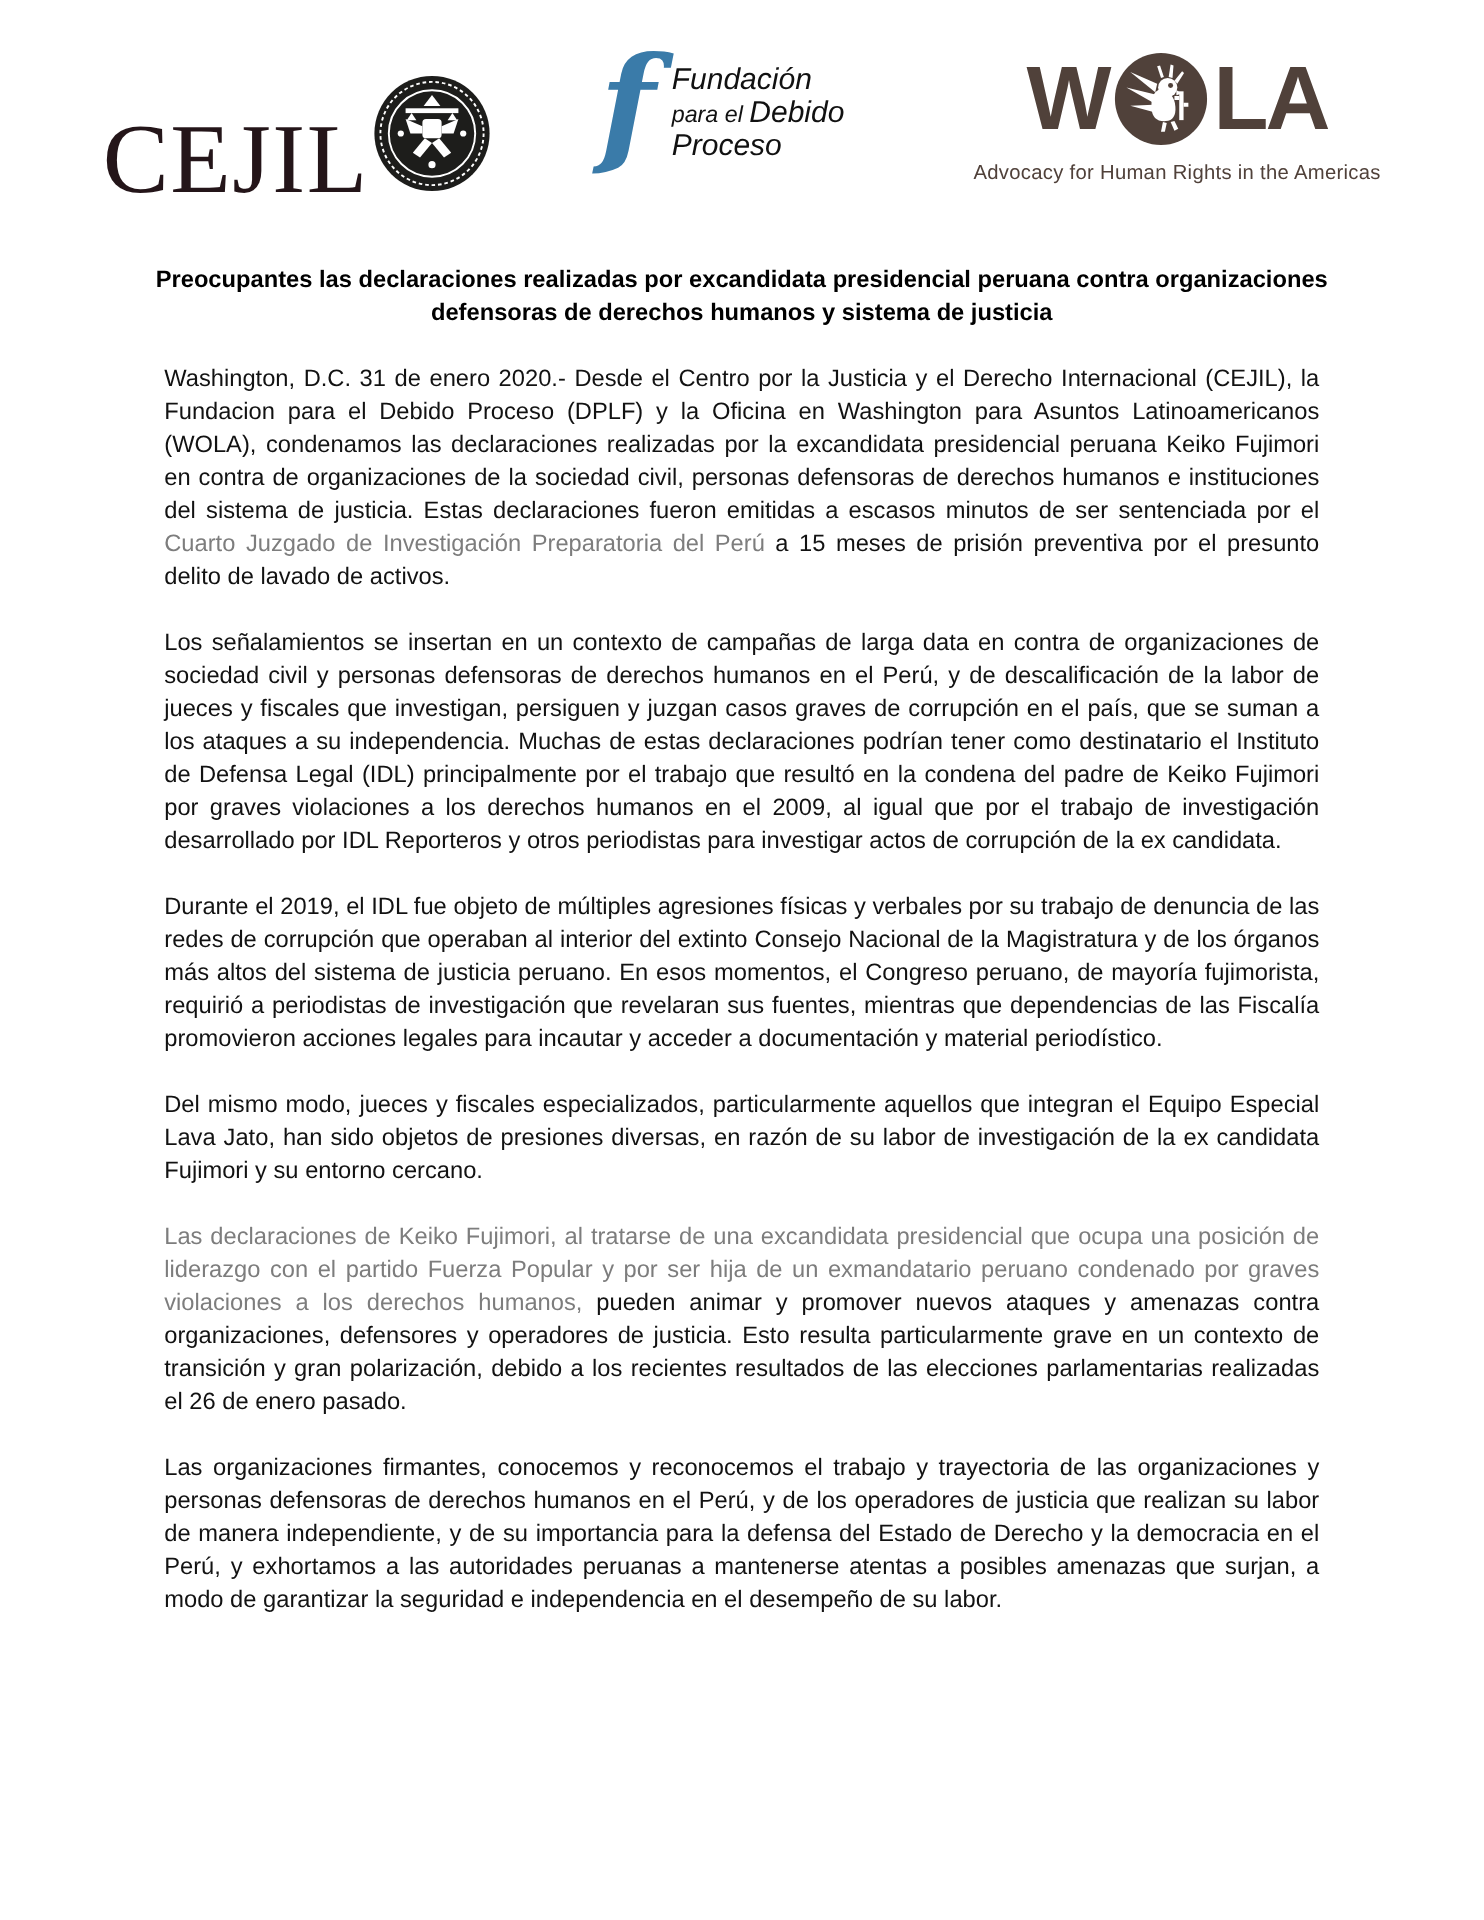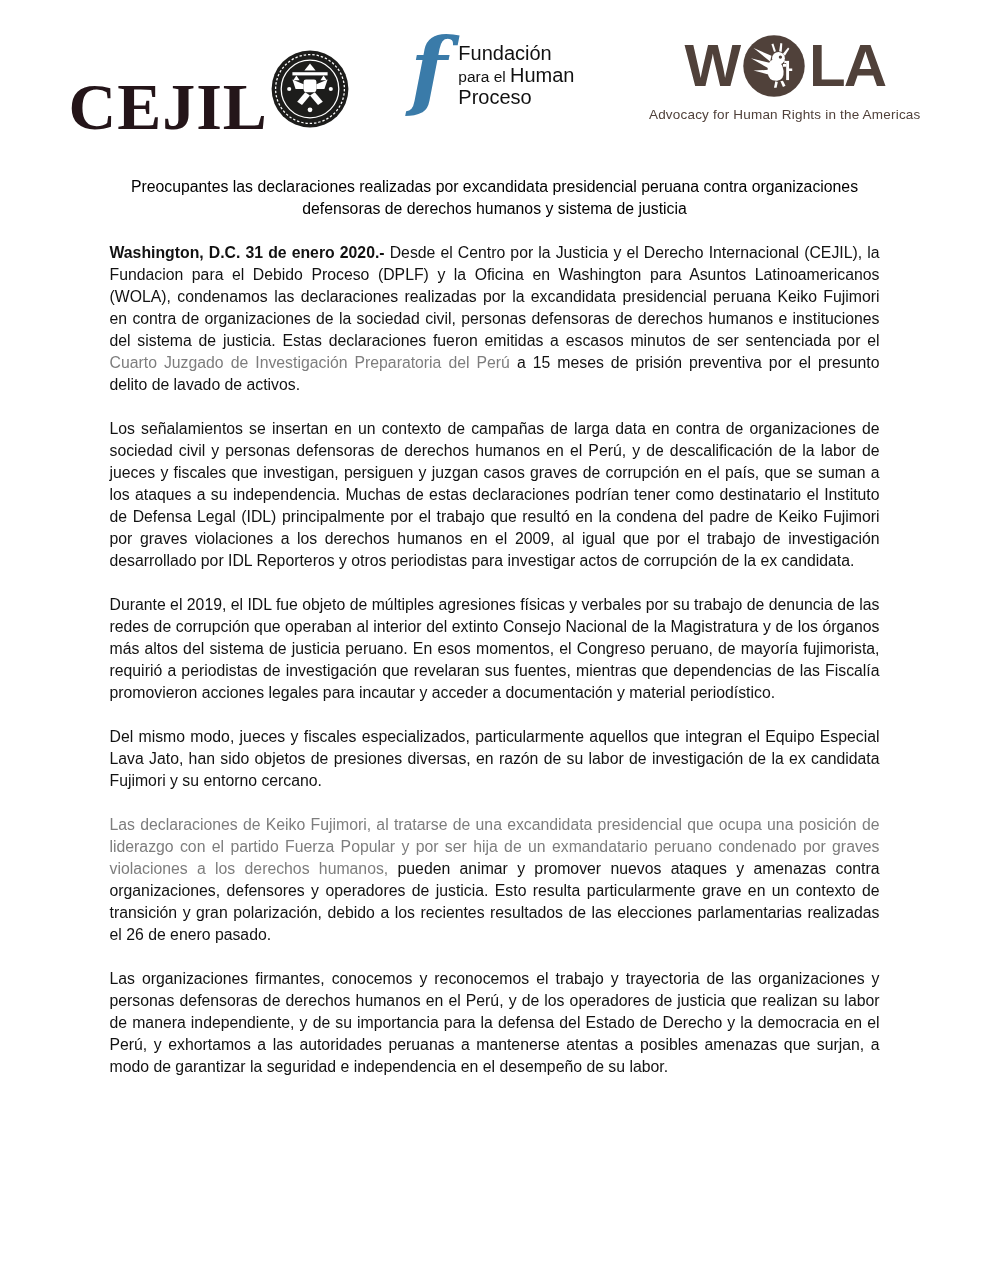--- a/index.html
+++ b/index.html
@@ -19,63 +19,63 @@
   .page{width:989px;height:1280px;box-sizing:border-box;padding-top:30px;}
 
   
   .logo-row{
     width:852px;margin:0 auto;display:flex;
     justify-content:space-between;align-items:flex-start;height:104px;
   }
   .cejil{display:flex;align-items:center;gap:4px;margin-top:8px;}
   .cejil-word{
     font-family:"Liberation Serif","DejaVu Serif",serif;
-    font-weight:700;font-size:66px;line-height:1;color:var(--cejil-dark);
+    font-weight:400;font-size:66px;line-height:1;color:var(--cejil-dark);
     letter-spacing:1px;
     margin-top:36px;
   }
   .cejil-seal{width:80px;height:80px;margin-left:-2px;}
 
   .dplf{display:flex;align-items:flex-start;margin-top:10px;}
   .dplf-word{
     font-weight:bold;font-size:56px;line-height:1;color:#17171a;
     letter-spacing:-3px;display:flex;align-items:flex-start;
   }
   .dplf-f{
     font-family:"DejaVu Serif",serif;font-style:italic;font-weight:bold;
     font-size:86px;line-height:0.78;color:var(--dplf-blue);
     margin-left:-14px;position:relative;top:-4px;
   }
   .dplf-name{
-    font-size:20px;line-height:1.1;color:#111;margin-left:14px;padding-top:2px;
+    font-size:20px;line-height:1.1;color:#111;margin-left:14px;padding-top:2px;font-style:italic;
   }
   .dplf-name .small{font-size:15.5px;}
 
   .wola{display:flex;flex-direction:column;align-items:center;margin-top:4px;}
   .wola-letters{
     display:flex;align-items:center;font-weight:bold;font-size:60px;
     line-height:1;color:var(--wola-brown);letter-spacing:-2px;
   }
   .wola-circle{width:64px;height:64px;margin:0 3px;}
   .wola-tagline{
     font-size:13.5px;font-weight:normal;color:var(--wola-brown);
     margin-top:9px;letter-spacing:0.2px;white-space:nowrap;
   }
 
   
   .doc-title{
     width:792px;margin:42px auto 0;text-align:center;
-    font-weight:normal;font-size:15.8px;line-height:22px;color:#000;
+    font-weight:bold;font-size:15.8px;line-height:22px;color:#000;
   }
   .doc-body{width:770px;margin:22px auto 0;}
   .para{
     text-align:justify;font-size:15.8px;line-height:22px;
     color:var(--ink);margin:0 0 22px 0;
   }
-  .seg-bold{font-weight:bold;}
+  .seg-bold{font-weight:normal;}
   .seg-grey{color:var(--grey-text);}
 </style>
 </head>
 <body>
 
 <div class="page">
 
   <div class="logo-row">
 
     <div class="cejil">
@@ -98,21 +98,21 @@
         <circle cx="76" cy="50" r="2.6" fill="#ffffff"></circle>
       </svg>
     </div>
 
     <div class="dplf">
       <span class="dplf-word">
           <span class="dplf-f">f</span>
         </span>
       <span class="dplf-name">
         <span>Fundación</span><br>
-        <span class="small">para el </span><span>Human</span><br>
+        <span class="small">para el </span><span>Debido</span><br>
         <span>Proceso</span>
       </span>
     </div>
 
     <div class="wola">
       <div class="wola-letters">
         <span>W</span>
         <svg class="wola-circle" viewBox="0 0 100 100">
           <circle cx="50" cy="50" r="48" fill="#50413a"></circle>
           <path d="M50 28 l-4 -12 3 -1 4 12 Z" fill="#ffffff"></path>

